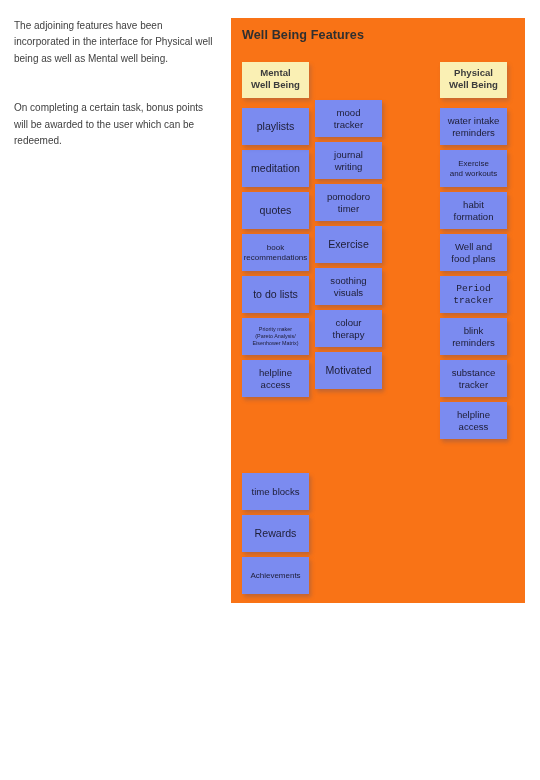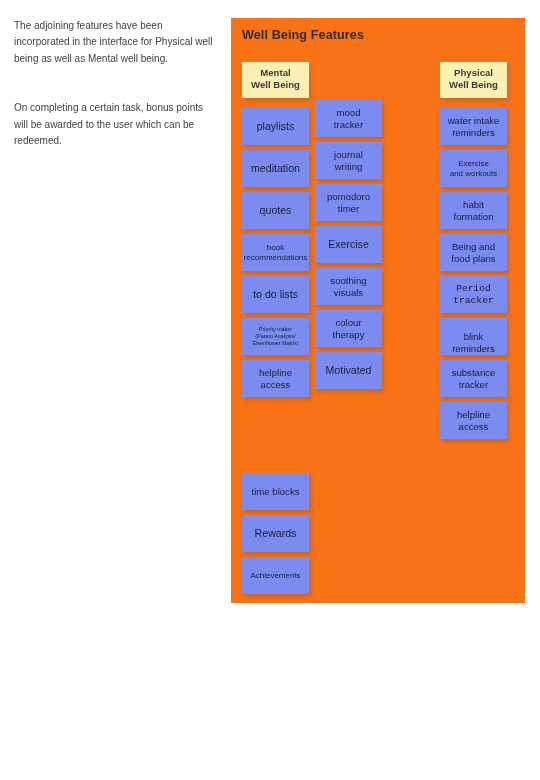--- a/index.html
+++ b/index.html
@@ -196,31 +196,31 @@
     </span>
   </div>
   <div class="card sz-md" style="left:209px; top:174px;">
     <span class="txt">
       <span>habit</span><br>
       <span>formation</span>
     </span>
   </div>
   <div class="card sz-md" style="left:209px; top:216px;">
     <span class="txt">
-      <span>Being and</span><br>
+      <span>Well and</span><br>
       <span>food plans</span>
     </span>
   </div>
   <div class="card sz-md" style="left:209px; top:258px;font-family:Liberation Mono, monospace;">
     <span class="txt">
       <span>Period</span><br>
       <span>tracker</span>
     </span>
   </div>
-  <div class="card sz-md" style="left:209px; top:300px;align-items:flex-end;">
+  <div class="card sz-md" style="left:209px; top:300px;">
     <span class="txt">
       <span>blink</span><br>
       <span>reminders</span>
     </span>
   </div>
   <div class="card sz-md" style="left:209px; top:342px;">
     <span class="txt">
       <span>substance</span><br>
       <span>tracker</span>
     </span>

